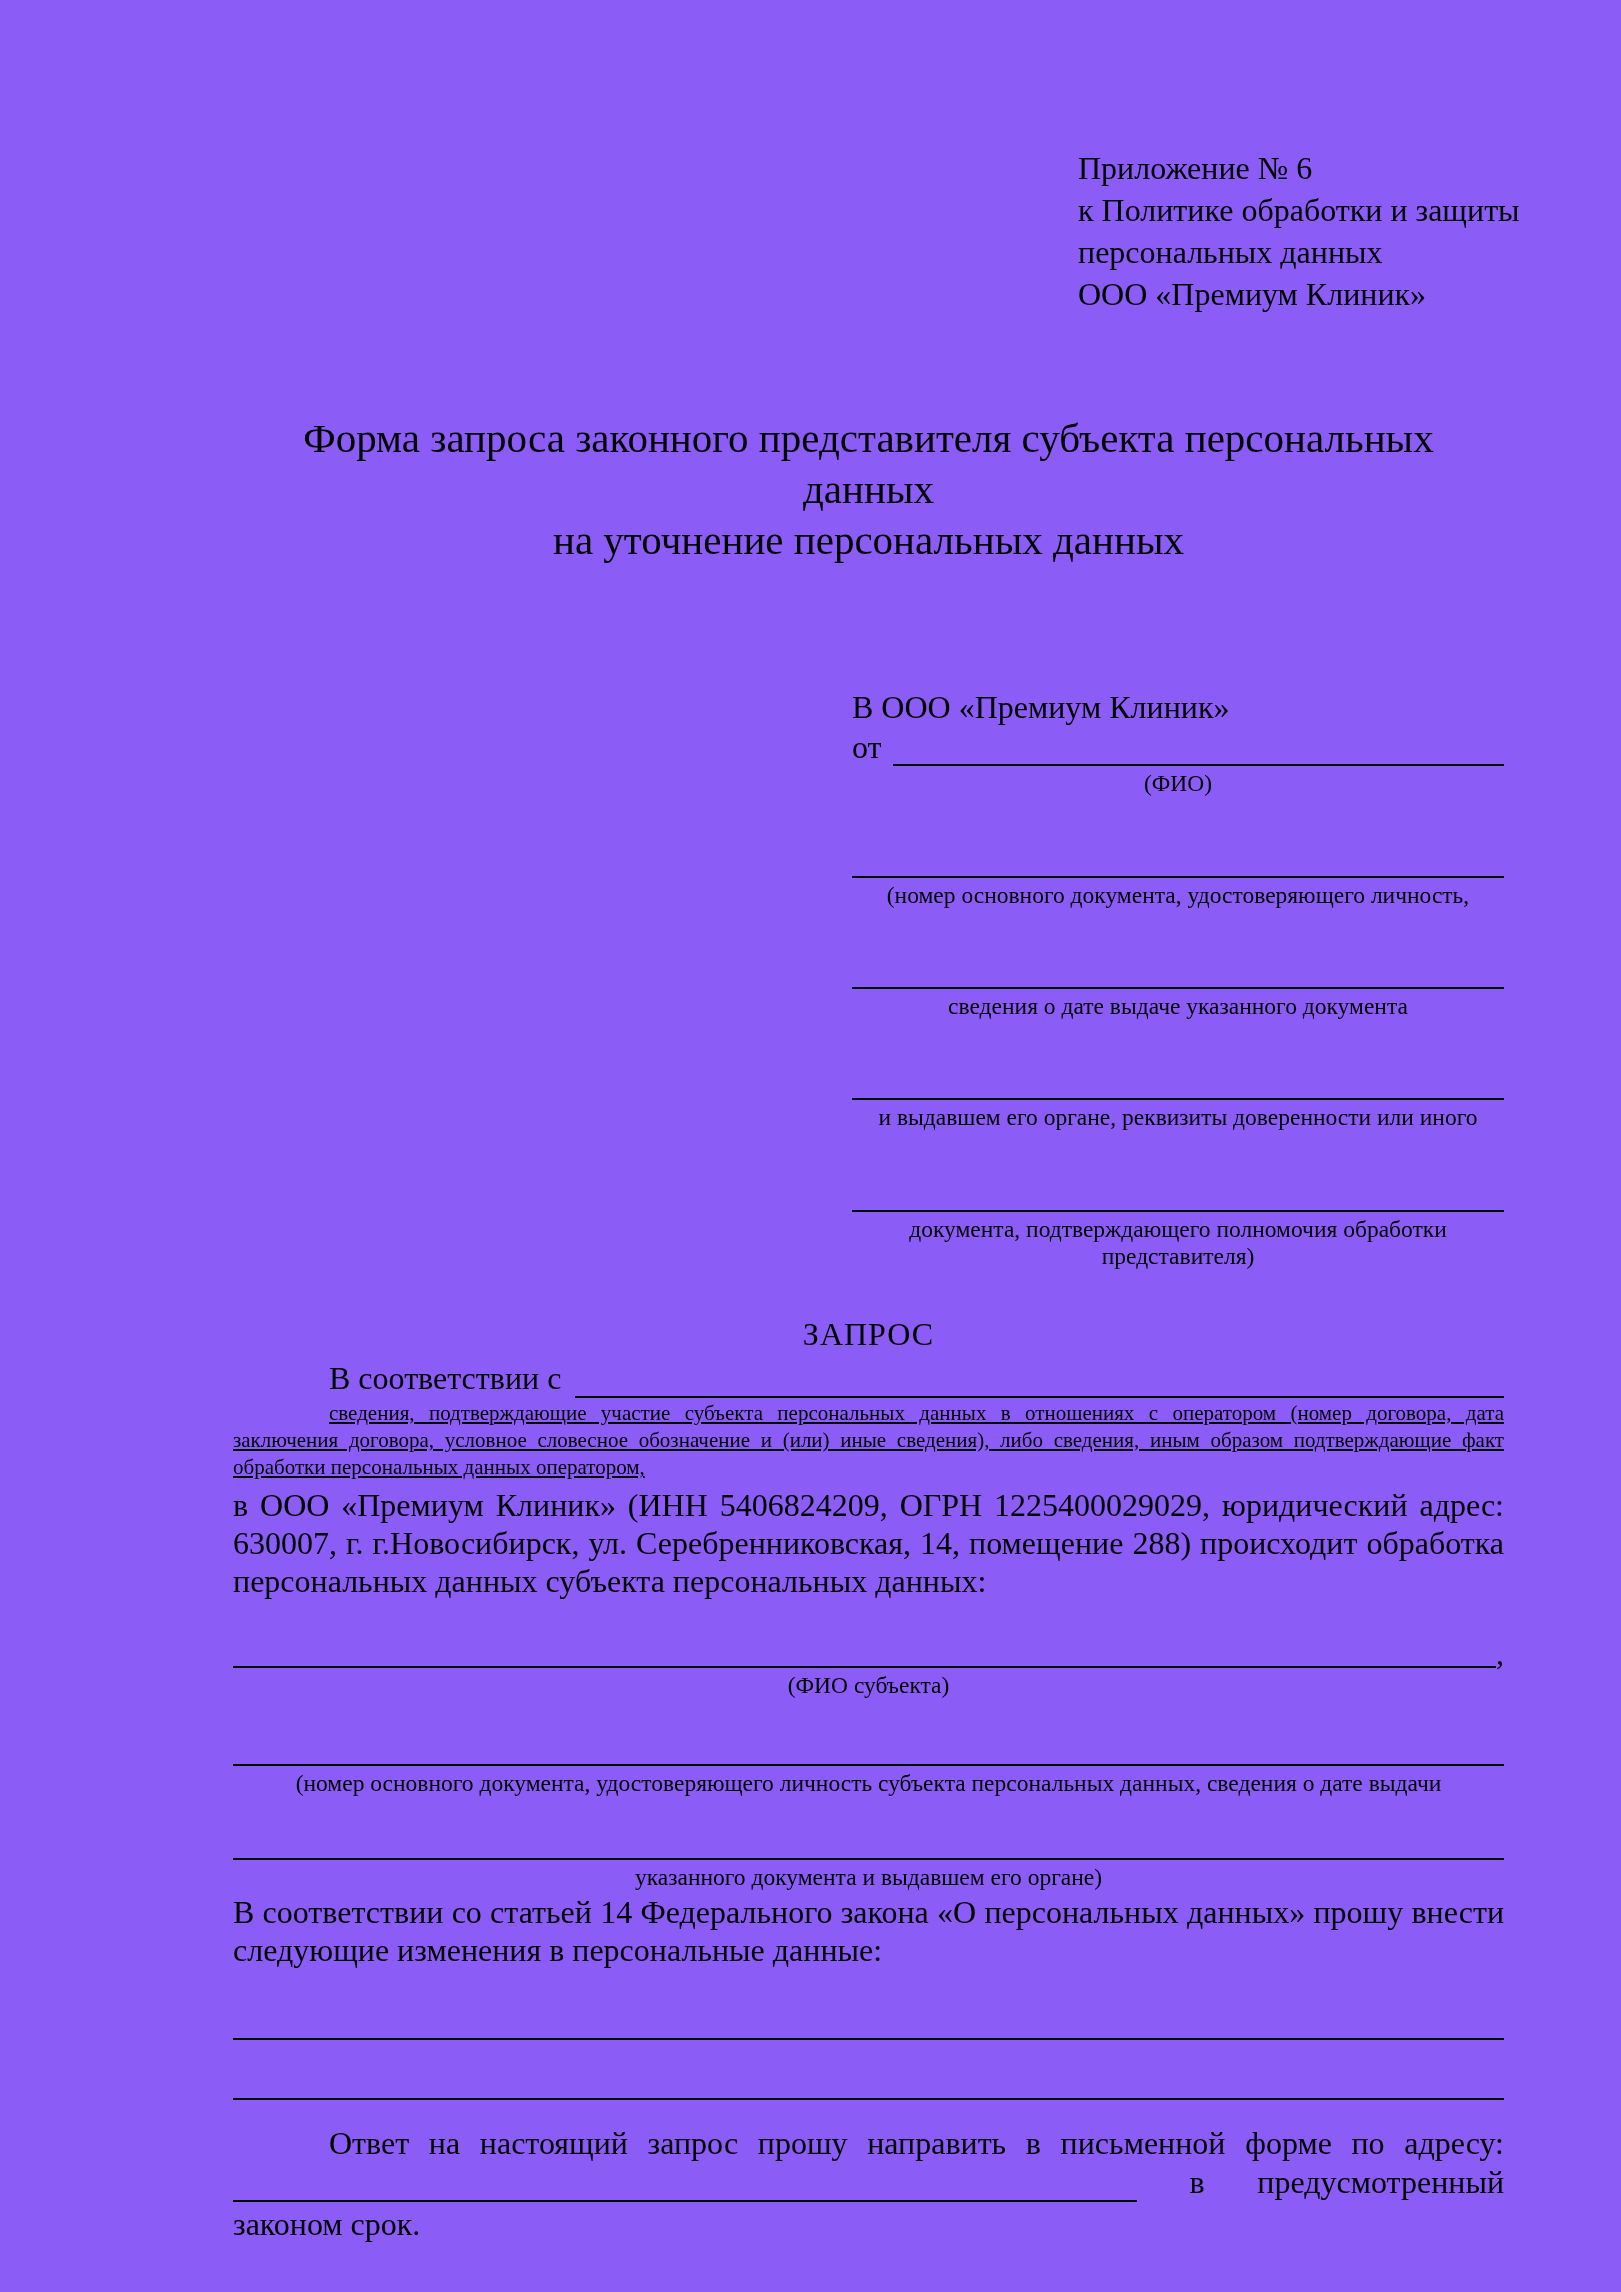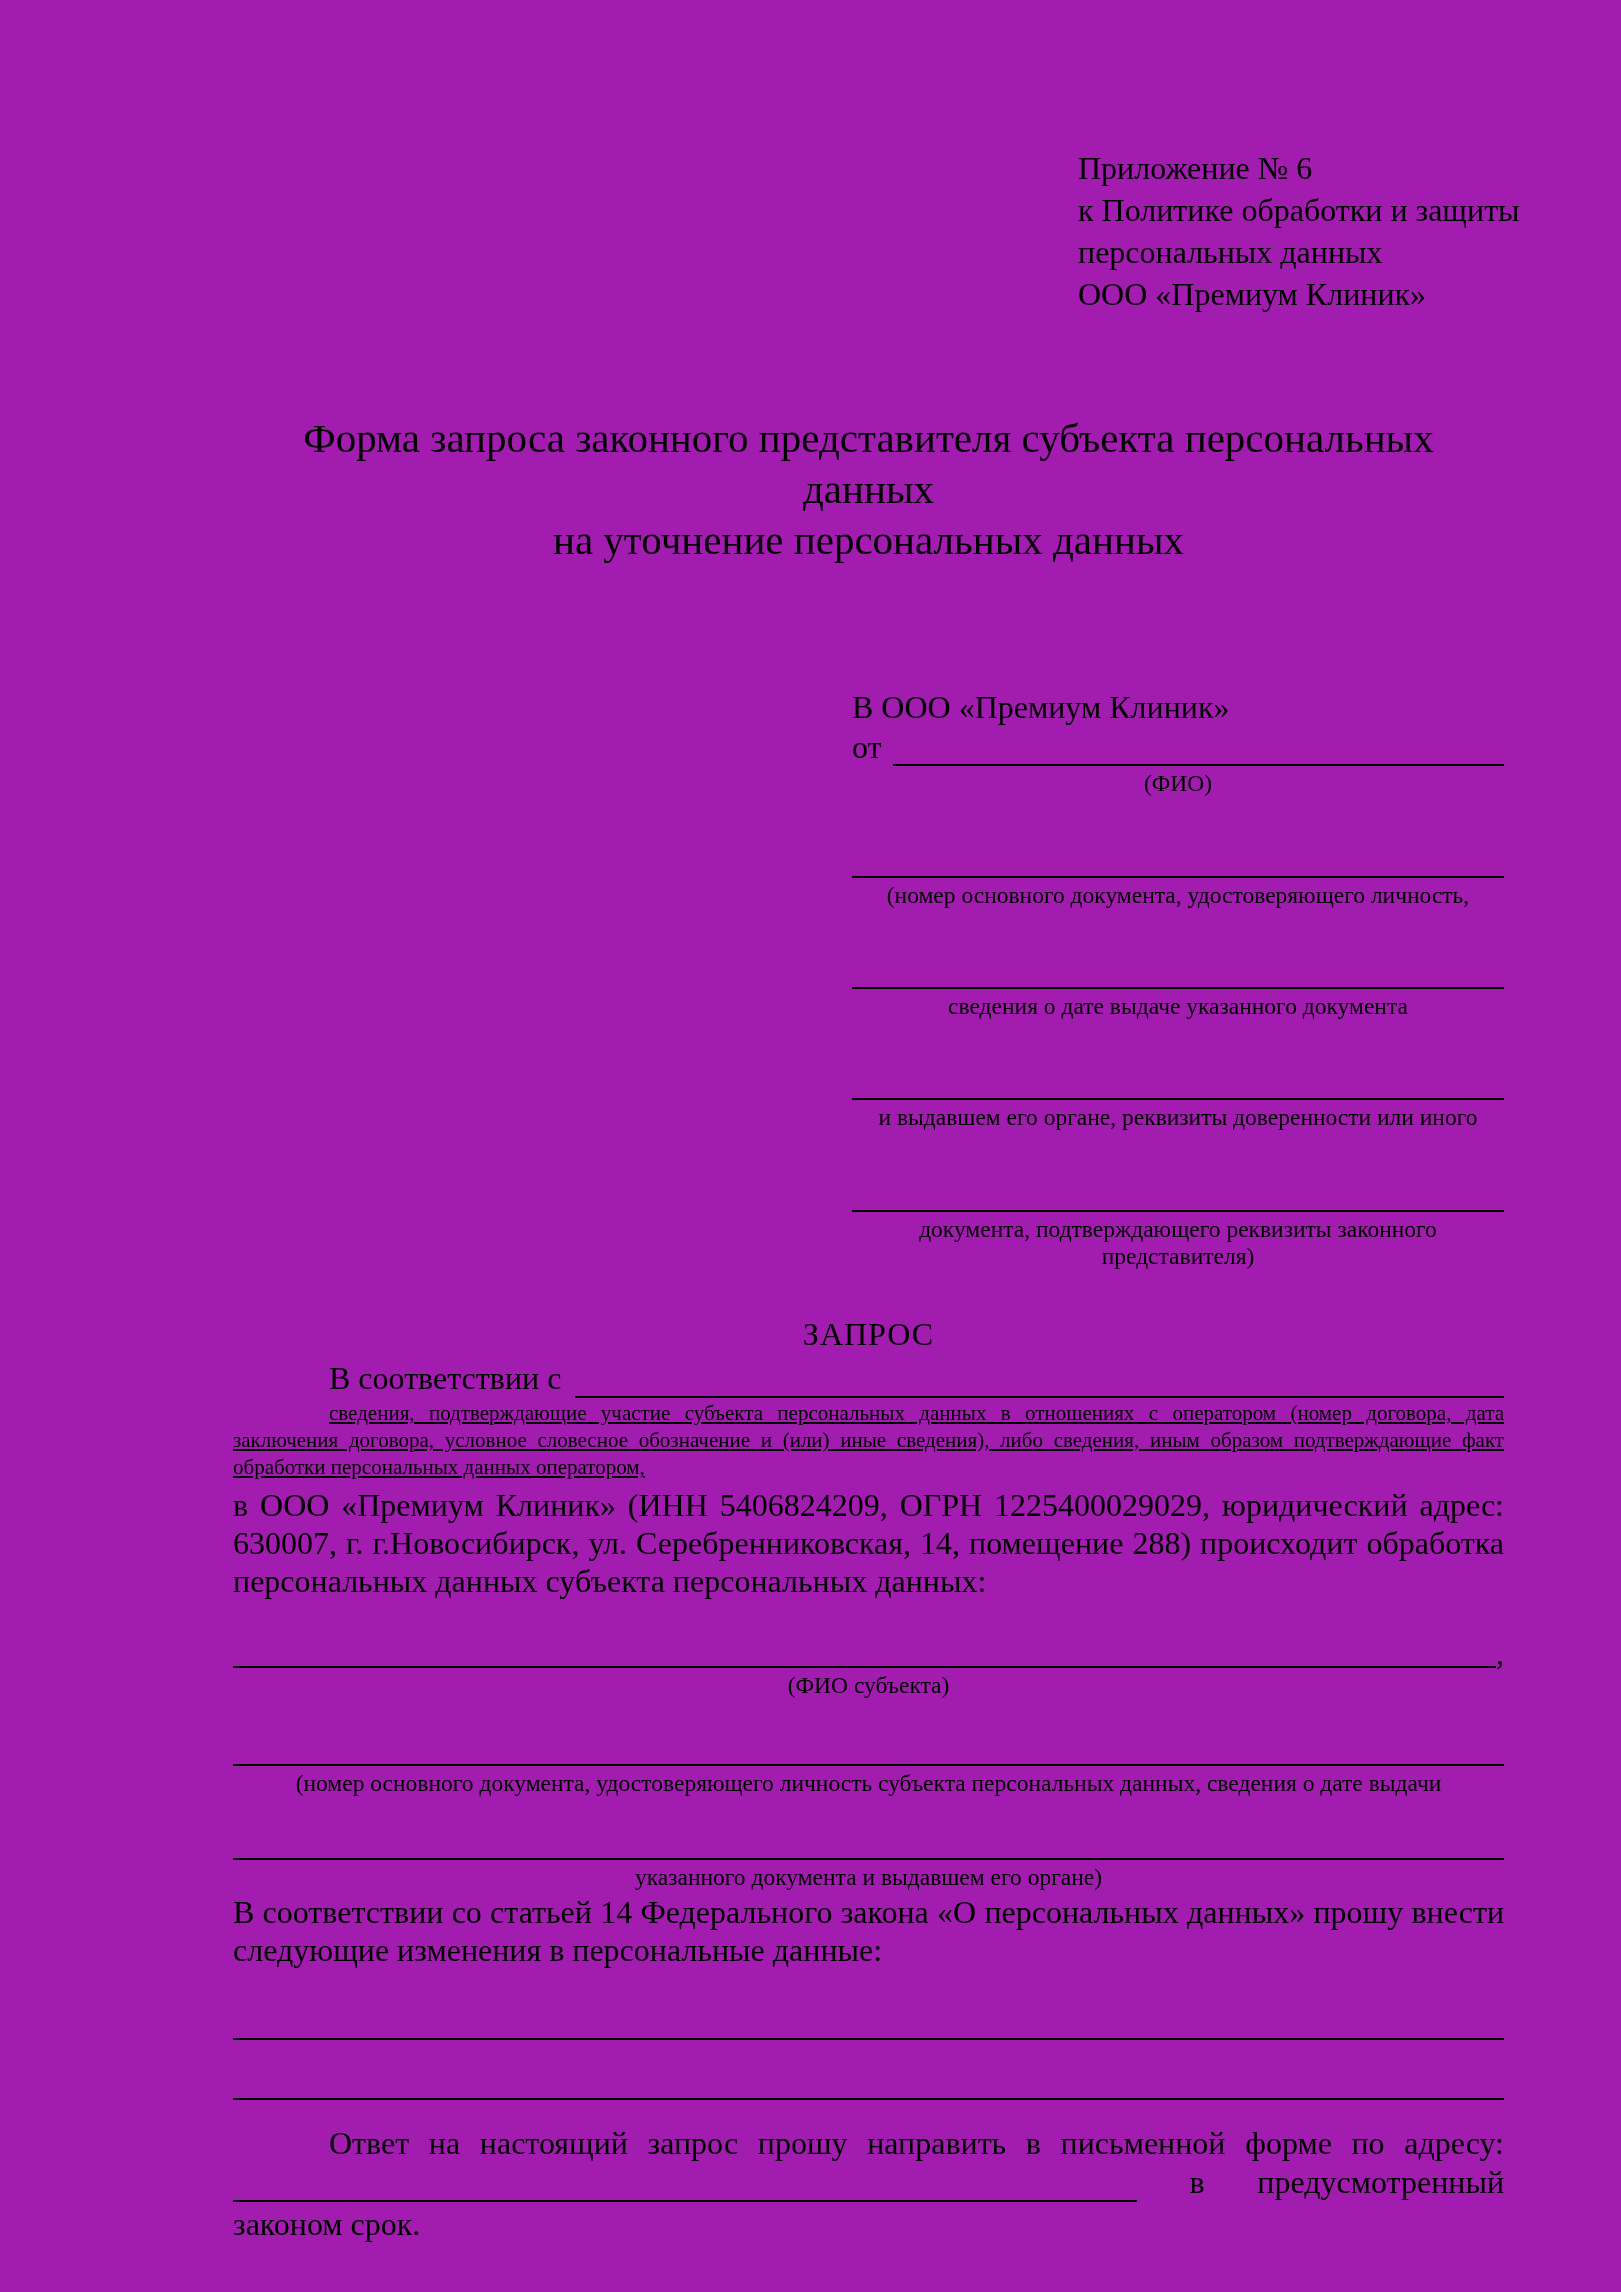--- a/index.html
+++ b/index.html
@@ -1,20 +1,20 @@
 <!DOCTYPE html>
 <html lang="ru"><head>
 <meta charset="utf-8">
 <style>
   html,body{margin:0;padding:0;background:#808080;}
   .page{
     position:relative;
     width:1621px;height:2293px;
     margin:0 auto;
-    background:#a21caf;
+    background:#8b5cf6;
     color:#000000;
     box-sizing:border-box;
     padding:147px 117px 0 233px;
     font-family:"Liberation Serif","DejaVu Serif",serif;
     font-size:32px;
     line-height:1.16;
   }
   
   .appendix{margin-left:845px;}
   .appendix div{white-space:nowrap;line-height:42px;}
@@ -94,21 +94,21 @@
     <div class="blank-row"></div>
     <div class="cap">(номер основного документа, удостоверяющего личность,</div>
 
     <div class="blank-row"></div>
     <div class="cap">сведения о дате выдаче указанного документа</div>
 
     <div class="blank-row"></div>
     <div class="cap">и выдавшем его органе, реквизиты доверенности или иного</div>
 
     <div class="blank-row"></div>
-    <div class="cap">документа, подтверждающего реквизиты законного представителя)</div>
+    <div class="cap">документа, подтверждающего полномочия обработки представителя)</div>
   </div>
 
   <div class="request-heading">ЗАПРОС</div>
 
   <div class="intro-row">
     <span class="intro-prefix">В соответствии с</span>
     <span class="fill-line"></span>
   </div>
   <div class="small-note">сведения, подтверждающие участие субъекта персональных данных в отношениях с оператором (номер договора, дата заключения договора, условное словесное обозначение и (или) иные сведения), либо сведения, иным образом подтверждающие факт обработки персональных данных оператором,</div>
 

